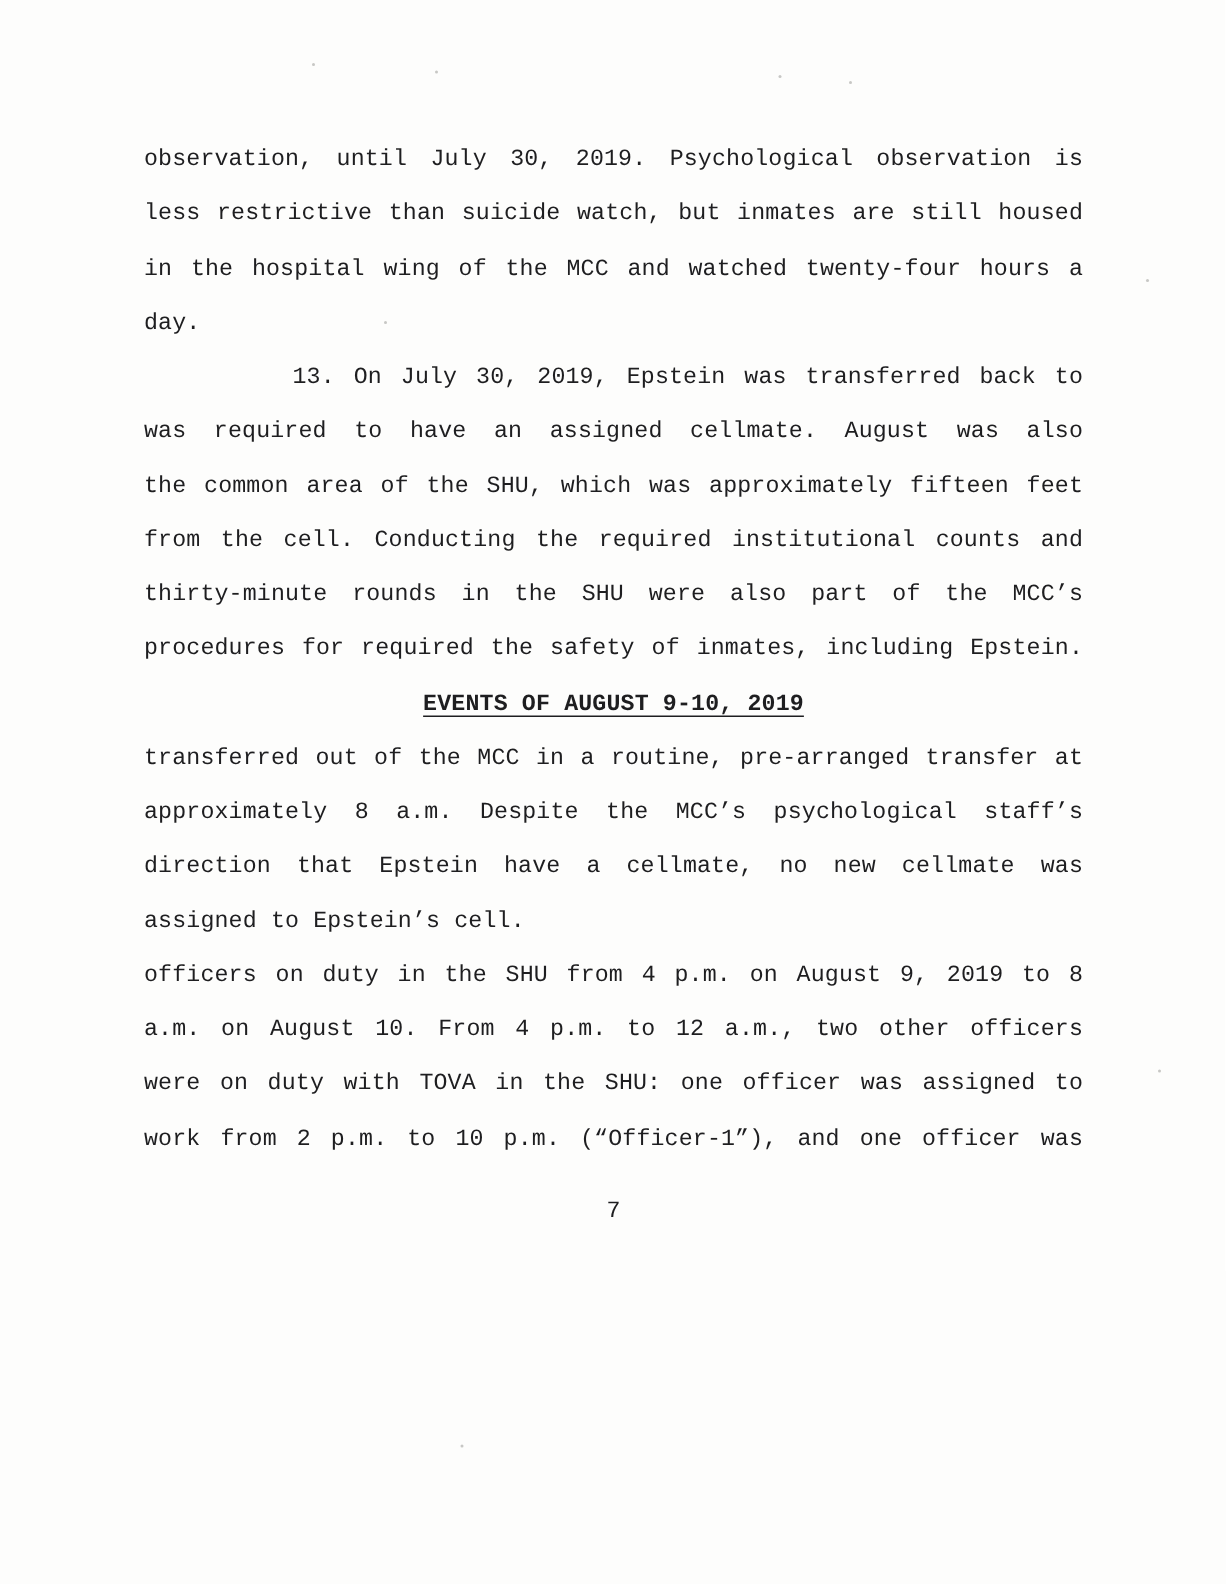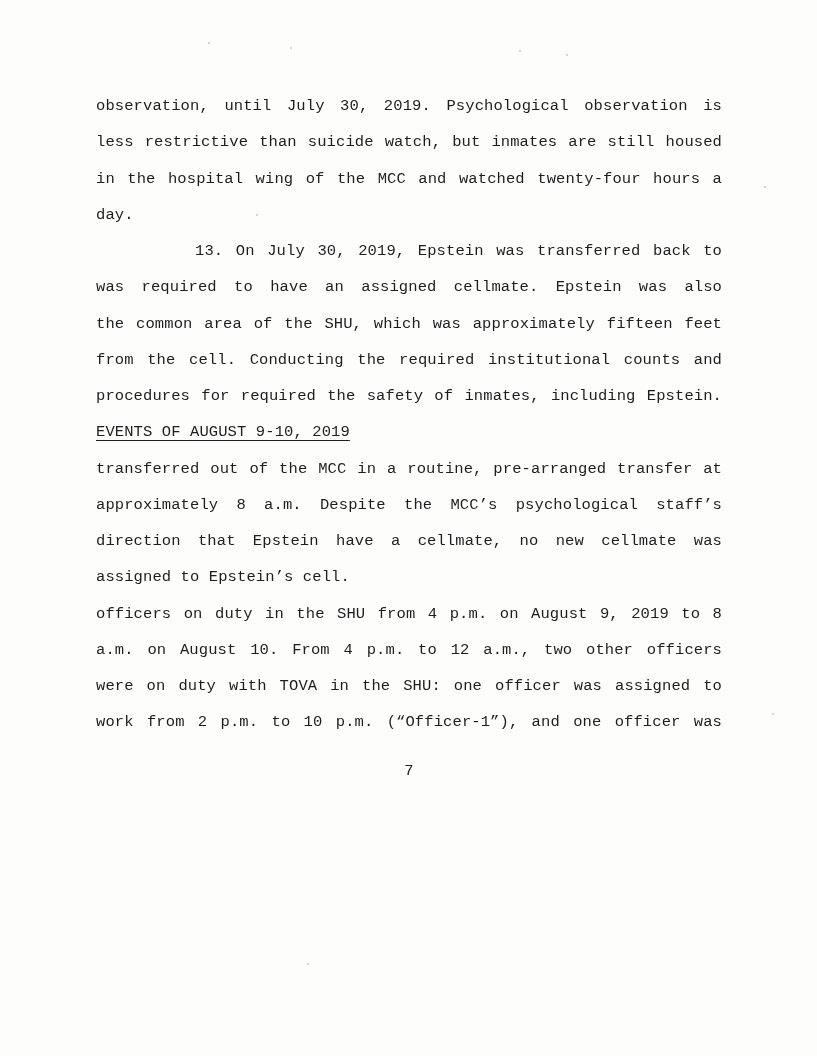--- a/index.html
+++ b/index.html
@@ -33,22 +33,22 @@
   }
   
   .jf {
     text-align: justify;
     text-align-last: justify;
   }
   .indent {
     padding-left: 99px;
   }
   .heading-line {
-    text-align: left;
-    font-weight: normal;
+    text-align: center;
+    font-weight: bold;
     font-size: 15.5px;
   }
   .heading-text {
     text-decoration: underline;
     text-underline-offset: 4px;
   }
   .page-number {
     margin-top: 12px;
     text-align: center;
   }
@@ -86,23 +86,24 @@
 
     <section>
       <div class="line jf">observation, until July 30, 2019.  Psychological observation is</div>
       <div class="line jf">less restrictive than suicide watch, but inmates are still housed</div>
       <div class="line jf">in the hospital wing of the MCC and watched twenty-four hours a</div>
       <div class="line">day.</div>
     </section>
 
     <section>
       <div class="line jf indent">13. On July 30, 2019, Epstein was transferred back to</div>
-      <div class="line jf">was required to have an assigned cellmate.  Epstein was also</div>
+      <div class="line jf">was required to have an assigned cellmate.  August was also</div>
       <div class="line jf">the common area of the SHU, which was approximately fifteen feet</div>
       <div class="line jf">from the cell.  Conducting the required institutional counts and</div>
+      <div class="line jf">thirty-minute rounds in the SHU were also part of the MCC’s</div>
       <div class="line jf">procedures for required the safety of inmates, including Epstein.</div>
     </section>
 
     <h2 class="line heading-line">
       <span class="heading-text">EVENTS OF AUGUST 9-10, 2019</span>
     </h2>
 
     <section>
       <div class="line jf">transferred out of the MCC in a routine, pre-arranged transfer at</div>
       <div class="line jf">approximately 8 a.m.  Despite the MCC’s psychological staff’s</div>

